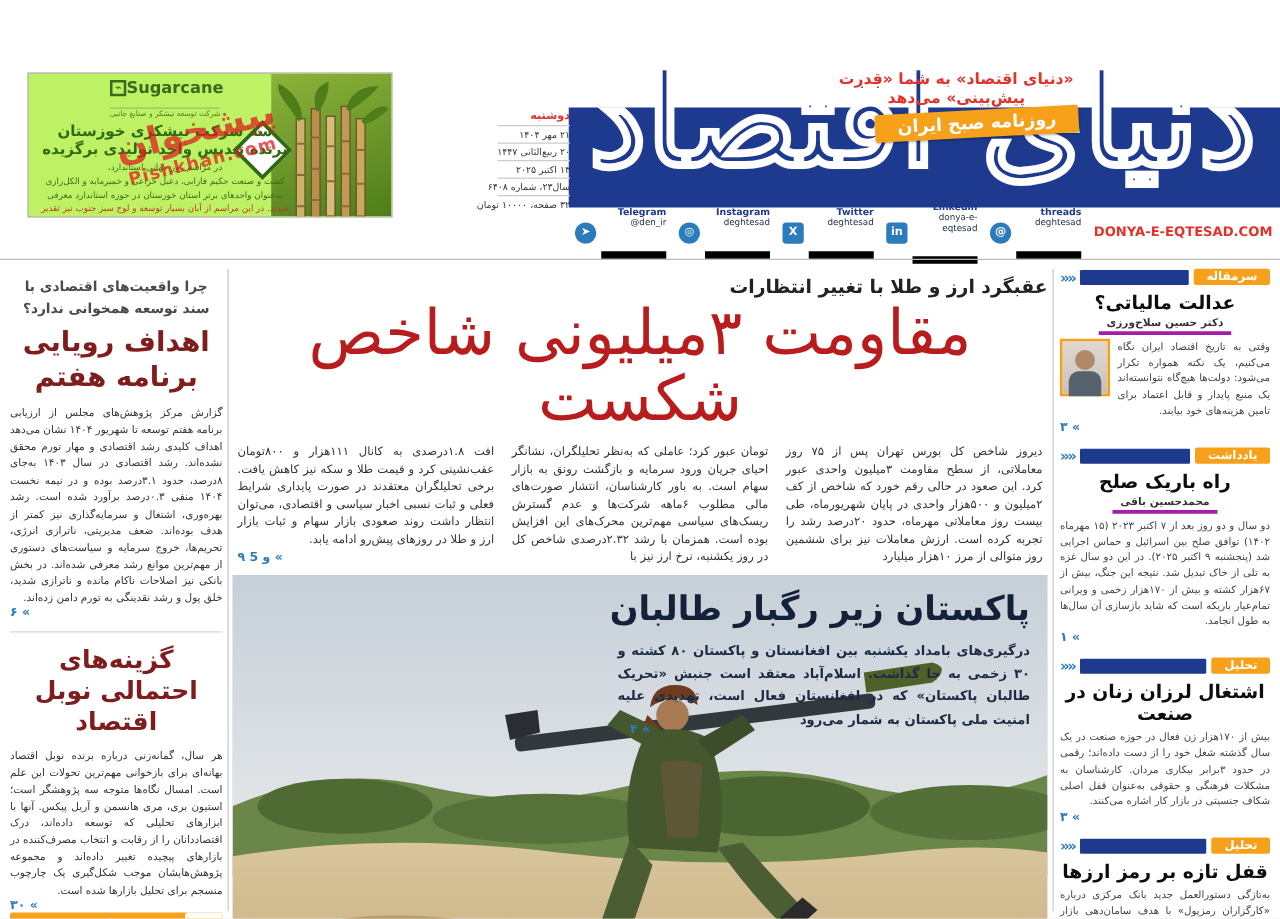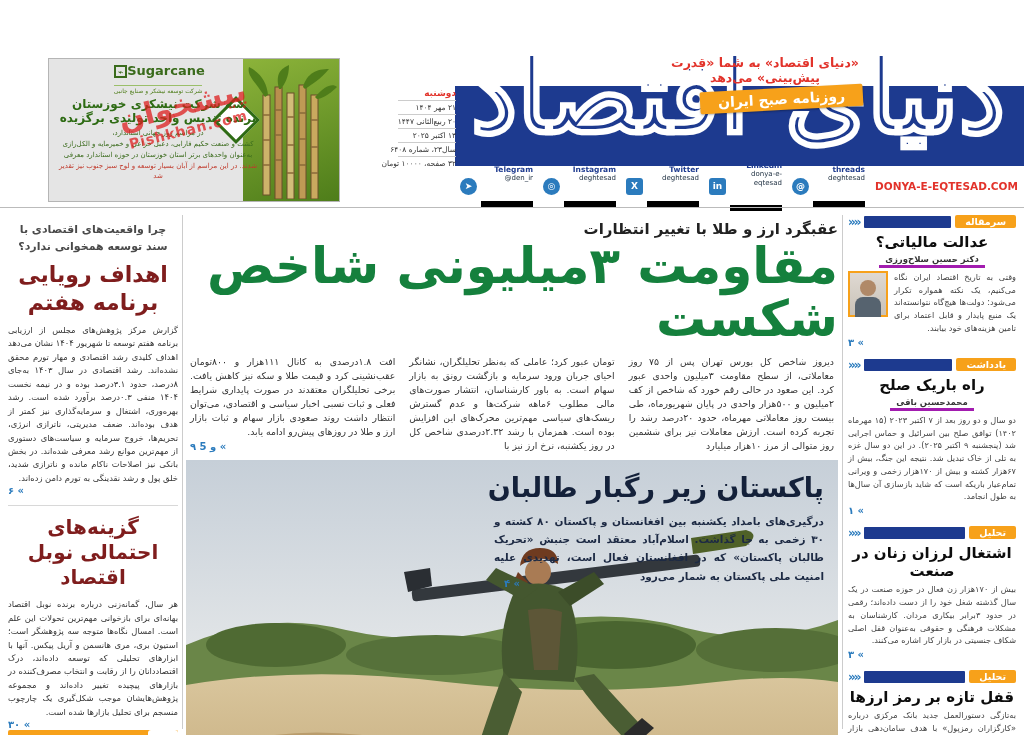--- a/index.html
+++ b/index.html
@@ -18,42 +18,42 @@
   .dateblock .drow:last-child{border-bottom:none;}
   .dateblock .weekday{color:#e2332b;font-weight:bold;font-size:9px;}
   .social{position:absolute;left:460px;top:170px;width:556px;height:32px;display:flex;flex-direction:row-reverse;align-items:center;gap:10px;}
   .soc{display:flex;flex-direction:row;align-items:center;gap:4px;flex:1;direction:ltr;}
   .soc .sico{width:17px;height:17px;border-radius:50%;background:#2b7bbd;color:#fff;font-size:9px;display:flex;align-items:center;justify-content:center;flex:none;font-weight:bold;}
   .soc .sico.square{border-radius:3px;}
   .soc .stxt{font-size:7px;color:#234;line-height:1.25;border-bottom:6px solid #000000;padding-bottom:18px;min-width:52px;text-align:right;}
   .soc .stxt b{display:block;font-size:7.5px;color:#1d3a8f;}
   .site{direction:ltr;color:#e2332b;font-weight:bold;font-size:10.5px;white-space:nowrap;}
   
-  .ad{position:absolute;left:48px;top:58px;width:292px;height:144px;background:#e5e5e5;border:1px solid #b5b5b5;overflow:hidden;}
+  .ad{position:absolute;left:22px;top:58px;width:292px;height:116px;background:#bef264;border:1px solid #b5b5b5;overflow:hidden;}
   .ad-green{position:absolute;right:0;top:0;width:96px;height:100%;background:linear-gradient(160deg,#8cb33a,#4e7d1a);}
   .ad-notch{position:absolute;right:86px;top:44px;width:34px;height:34px;background:#fff;transform:rotate(45deg);border:3px solid #2e6b14;}
   .ad-text{position:absolute;right:78px;left:6px;top:4px;text-align:center;}
   .ad-logo{direction:ltr;font-size:13px;font-weight:bold;color:#3a6b1c;font-family:"DejaVu Serif",serif;}
   .ad-logo .lgbox{display:inline-block;width:13px;height:13px;border:2px solid #3a6b1c;margin-left:3px;vertical-align:middle;color:#3a6b1c;font-size:9px;line-height:11px;}
   .ad-sub{font-size:6px;color:#4e7d1a;border-top:1px solid #9bbf6a;display:inline-block;padding-top:1px;margin-bottom:3px;}
   .ad-l1{font-size:12px;font-weight:bold;color:#2e6b14;}
   .ad-l2{font-size:12px;font-weight:bold;color:#2e6b14;margin-bottom:3px;}
   .ad-s{font-size:7px;color:#3a6b1c;line-height:1.55;}
   .ad-s.red{color:#c0392b;}
   .ad-wm{position:absolute;left:70px;top:28px;transform:rotate(-14deg);color:rgba(220,30,30,.75);font-weight:bold;text-align:center;pointer-events:none;}
   .ad-wm .fa{font-size:30px;}
   .ad-wm .en{font-size:14px;display:block;letter-spacing:1px;}
   .canes{position:absolute;right:2px;top:6px;}
   
   .hrule{position:absolute;left:0;top:207px;width:1024px;height:1px;background:#bbb;}
   .vrule{position:absolute;top:215px;height:514px;width:1px;background:#ccc;}
   
   .center{position:absolute;left:186px;top:214px;width:652px;}
   .kicker{font-size:15px;font-weight:bold;color:#222;padding:6px 0 2px;}
-  .headline{font-size:50px;font-weight:700;color:#15803d;letter-spacing:-2px;line-height:1.05;}
+  .headline{text-align:center;font-size:50px;font-weight:400;color:#b91c1c;letter-spacing:-2px;line-height:1.05;}
   .mcols{display:flex;gap:14px;margin-top:10px;padding:0 4px;}
   .mcols .mc{flex:1;font-size:9.3px;color:#333;line-height:1.5;text-align:justify;}
   .pref{color:#2b7bbd;font-weight:bold;font-size:10px;direction:ltr;display:block;text-align:left;}
   .photo{position:relative;margin-top:6px;width:652px;height:360px;overflow:hidden;background:#cfd6dc;}
   .ph-title{position:absolute;top:12px;right:14px;font-size:27px;font-weight:900;color:#14213a;text-align:right;}
   .ph-body{position:absolute;top:52px;right:14px;width:330px;font-size:10.5px;font-weight:bold;color:#1d2a44;line-height:1.75;text-align:justify;}
   .ph-ref{position:absolute;top:118px;right:318px;}
   
   .leftcol{position:absolute;left:8px;top:214px;width:170px;}
   .lkicker{text-align:center;font-size:11px;font-weight:bold;color:#4a4a4a;line-height:1.5;padding:8px 0 4px;}

